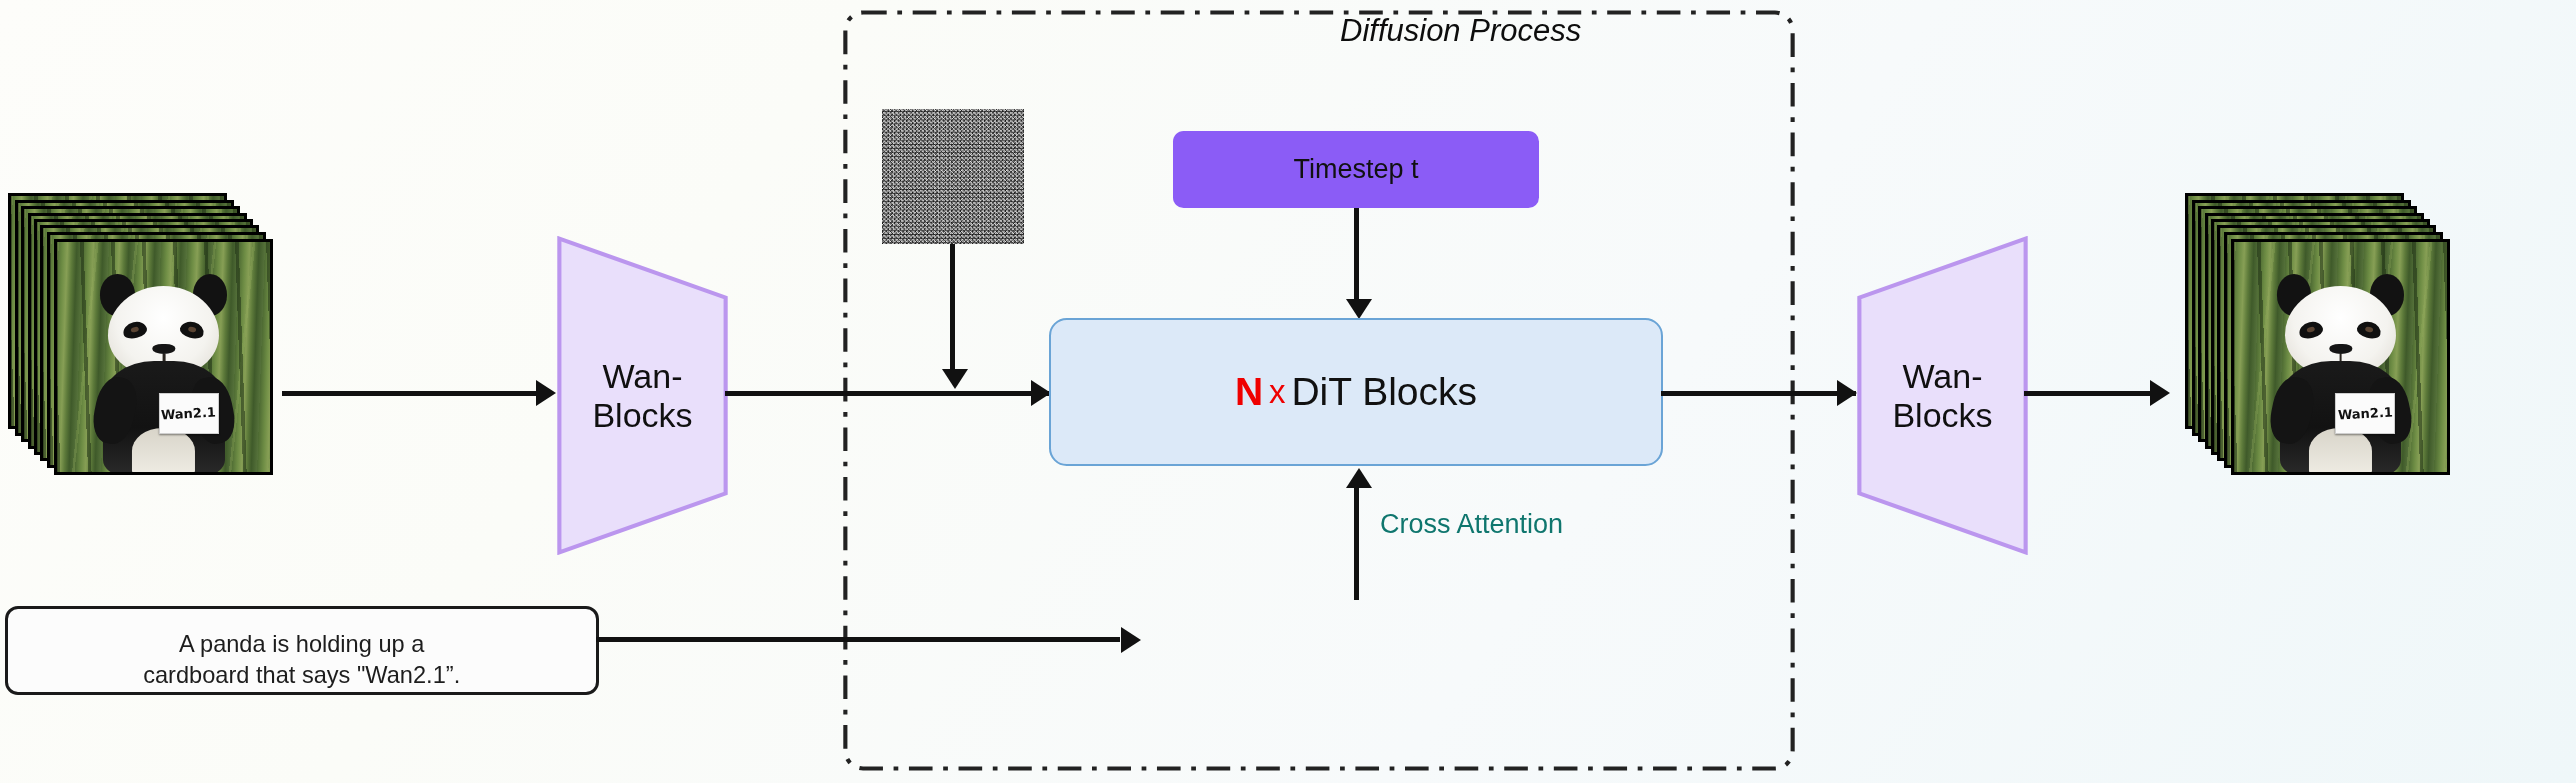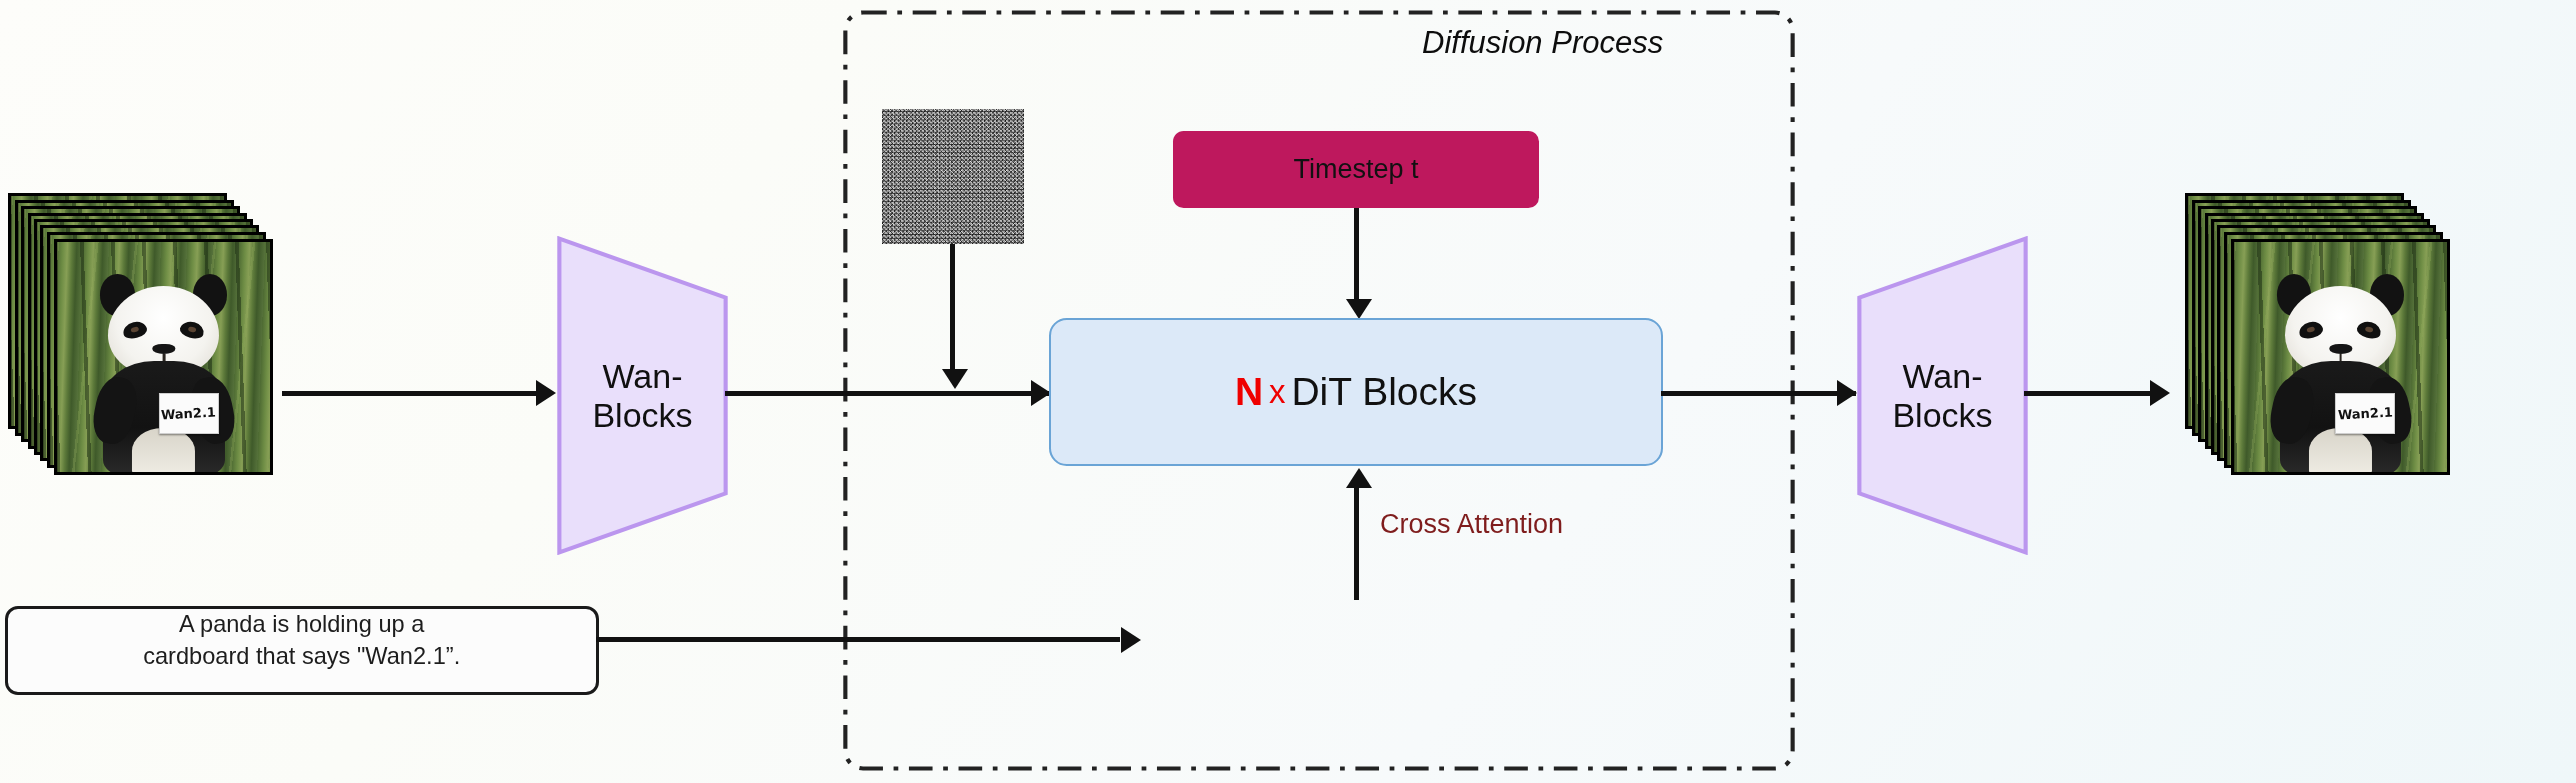--- a/index.html
+++ b/index.html
@@ -66,35 +66,35 @@
   .p-arm.r{right:-2%;transform:rotate(-12deg);}
   .sign{position:absolute;left:46%;top:60%;width:44%;height:20%;background:#fbfbfb;
     border:0.6px solid #cfcfcf;display:flex;align-items:center;justify-content:center;
     box-shadow:0 0.6px 1.8px rgba(0,0,0,.45);}
   .sign span{font-family:"DejaVu Sans", sans-serif;font-weight:700;color:#111;
     transform:rotate(-3deg);white-space:nowrap;}
 
   
   .promptbox{
     border:3px solid #1a1a1a;border-radius:13px;background:#fcfcfc;
-    display:flex;align-items:flex-start;justify-content:center;text-align:center;
+    display:flex;align-items:flex-end;justify-content:center;text-align:center;
     font-size:23.6px;color:#1d1d1d;line-height:1.34;padding:0 14px;box-sizing:border-box;
   }
   .region-label{
     font-style:italic;font-size:31px;color:#0d0d0d;white-space:nowrap;
     font-family:"Liberation Sans", sans-serif;
   }
 
   
   .block{
     display:flex;align-items:center;justify-content:center;text-align:center;
     box-sizing:border-box;
   }
   .block-timestep{
-    background:#be185d;border-radius:10.6px;font-size:27px;color:#111;justify-content:center;
+    background:#8b5cf6;border-radius:10.6px;font-size:27px;color:#111;justify-content:center;
   }
   .block-dit{
     background:#dce9f8;border:2.4px solid #6aa4d6;border-radius:17.7px;
     font-size:39px;color:#111;
   }
   .block-dit .n{color:#ef0000;font-weight:700;}
   .block-dit .times{color:#ef0000;font-weight:400;font-size:33px;padding:0 5.9px;}
   .block-umt5{
     background:#e4f0dc;border:2.4px solid #8cc07a;border-radius:13px;
     font-size:28px;color:#111;
@@ -124,21 +124,21 @@
 
   
   .hline{position:absolute;background:#111;height:5.3px;}
   .vline{position:absolute;background:#111;width:5.3px;}
   .arrow-r{position:absolute;width:0;height:0;
     border-top:13px solid transparent;border-bottom:13px solid transparent;border-left:20px solid #111;}
   .arrow-d{position:absolute;width:0;height:0;
     border-left:13px solid transparent;border-right:13px solid transparent;border-top:20px solid #111;}
   .arrow-u{position:absolute;width:0;height:0;
     border-left:13px solid transparent;border-right:13px solid transparent;border-bottom:20px solid #111;}
-  .edge-label{position:absolute;font-size:27px;color:#7f1d1d;white-space:nowrap;}
+  .edge-label{position:absolute;font-size:27px;color:#0f766e;white-space:nowrap;}
 </style>
 </head>
 <body>
 
 <div id="stage">
 
   <div class="framestack" style="left:8.3px;top:193px;width:278px;height:295px;">
     <div class="frm abs" style="left:0px;  top:0px;  width:219px;height:236px;">
         <div class="pic">
           <div class="bamboo"></div>
@@ -222,21 +222,21 @@
       <span>Wan-</span>
       <span>Blocks</span>
     </div>
   </div>
 
   <div class="abs" style="left:843px;top:10px;width:952px;height:761px;">
     <svg width="952" height="761" viewBox="0 0 1612 1288">
       <rect x="4" y="4" width="1604" height="1280" rx="30" ry="30" fill="none" stroke="#222" stroke-width="7" stroke-dasharray="40 18 8 18" stroke-linecap="butt"></rect>
     </svg>
   </div>
-  <div class="region-label abs" style="left:1422px;top:13px;margin-top:12px;">Diffusion Process</div>
+  <div class="region-label abs" style="left:1340px;top:13px;">Diffusion Process</div>
 
   <div class="noise abs" style="left:882px;top:109px;width:142px;height:135px;"></div>
 
   <div class="vline" style="left:950px;top:244px;height:129px;"></div>
   <div class="arrow-d" style="left:942px;top:369px;"></div>
 
   <div class="hline" style="left:725px;top:391px;width:326px;"></div>
   <div class="arrow-r" style="left:1031px;top:380px;"></div>
 
   <div class="block block-timestep abs" style="left:1173px;top:131px;width:366px;height:77px;">

